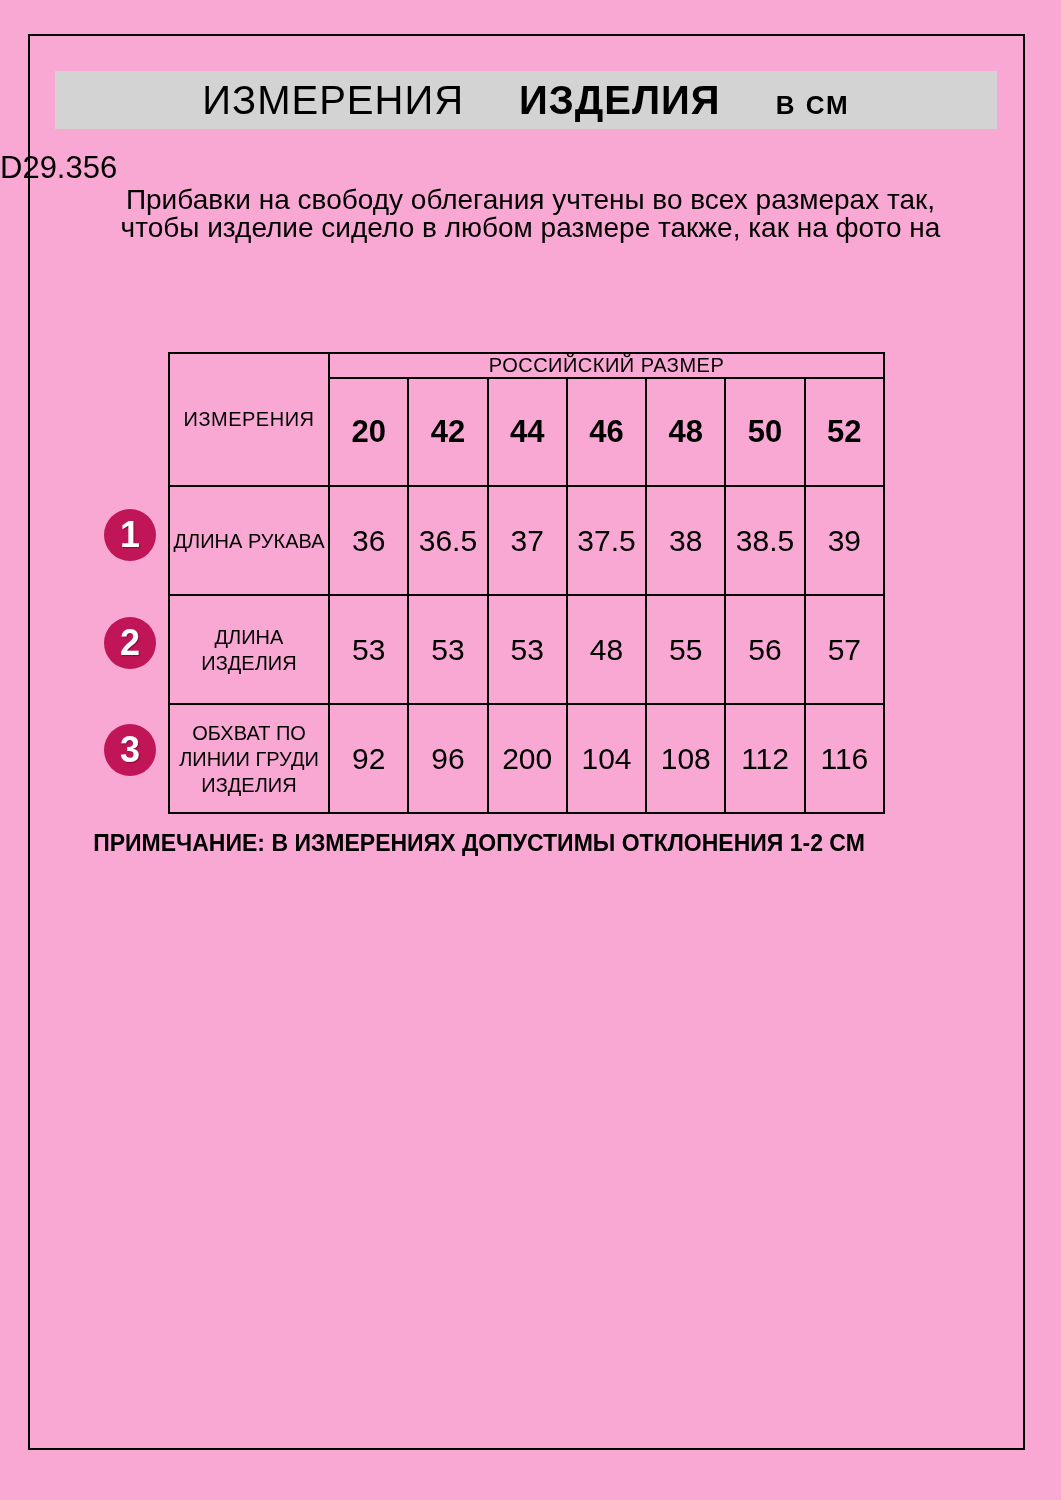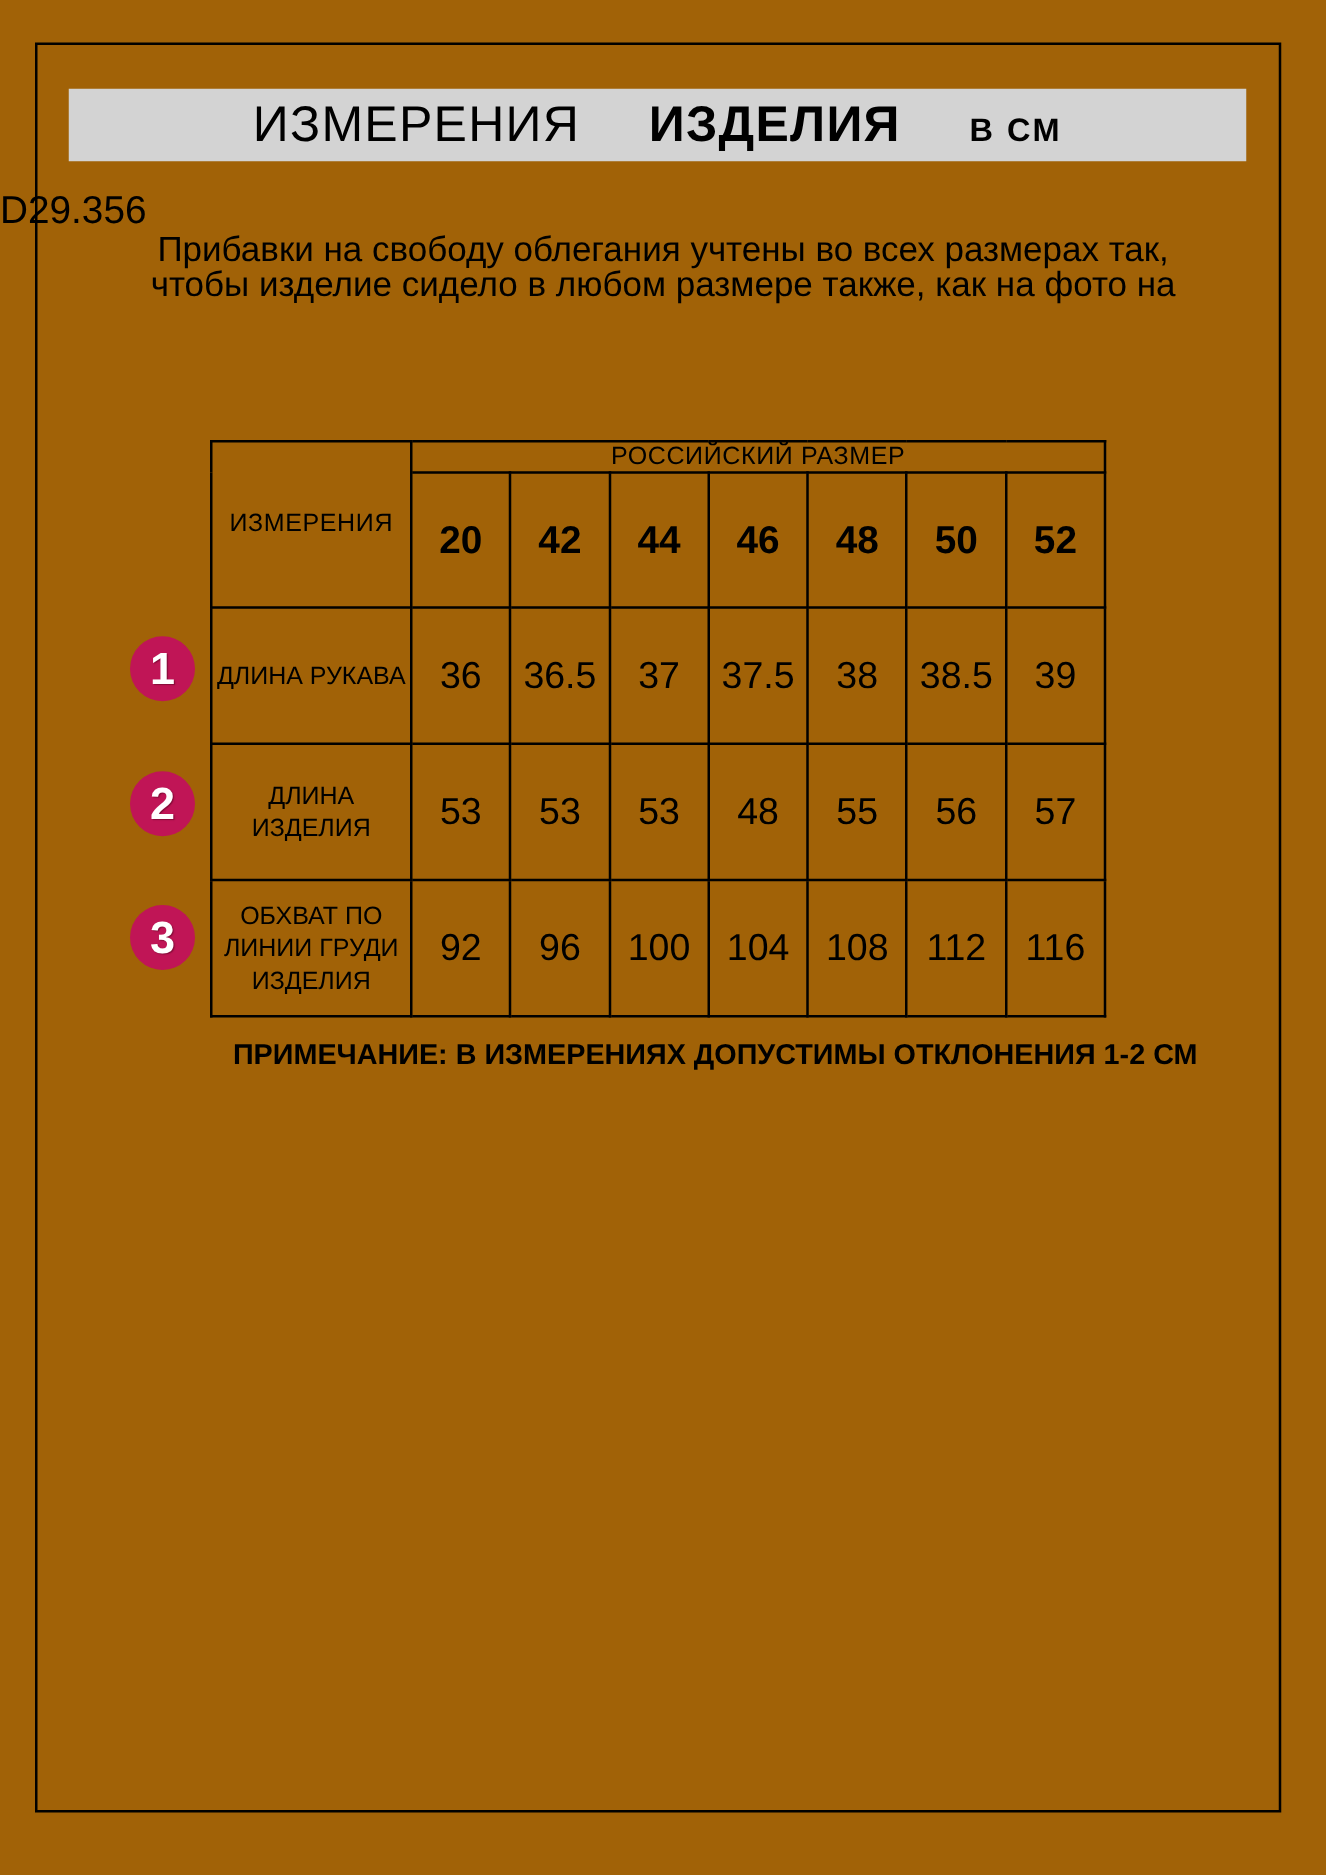--- a/index.html
+++ b/index.html
@@ -6,21 +6,21 @@
     margin: 0;
     padding: 0;
     background: #ffffff;
     font-family: "Liberation Sans", sans-serif;
     color: #000000;
   }
   .sheet {
     position: relative;
     width: 1061px;
     height: 1500px;
-    background: #a16207;
+    background: #f9a8d4;
     overflow: hidden;
   }
   .frame {
     position: absolute;
     left: 28px;
     top: 34px;
     width: 997px;
     height: 1416px;
     border: 2px solid #000000;
     box-sizing: border-box;
@@ -130,21 +130,21 @@
     text-shadow: 1px 1px 1px rgba(60,0,20,0.45);
   }
   .badge-1 { top: 509px; }
   .badge-2 { top: 617px; }
   .badge-3 { top: 724px; }
   .note {
     position: absolute;
     left: 0;
     top: 830px;
     width: 958px;
-    text-align: right;
+    text-align: center;
     font-size: 23px;
     font-weight: 700;
   }
 </style>
 </head>
 <body>
 
 <div class="sheet">
   <div class="frame"></div>
 
@@ -203,21 +203,21 @@
         <td class="cell-value">53</td>
         <td class="cell-value">48</td>
         <td class="cell-value">55</td>
         <td class="cell-value">56</td>
         <td class="cell-value">57</td>
       </tr>
       <tr class="data-row">
         <td class="cell-label">ОБХВАТ ПО ЛИНИИ ГРУДИ ИЗДЕЛИЯ</td>
         <td class="cell-value">92</td>
         <td class="cell-value">96</td>
-        <td class="cell-value">100</td>
+        <td class="cell-value">200</td>
         <td class="cell-value">104</td>
         <td class="cell-value">108</td>
         <td class="cell-value">112</td>
         <td class="cell-value">116</td>
       </tr>
     </tbody>
   </table>
 
   <div class="badge badge-1">1</div>
   <div class="badge badge-2">2</div>

